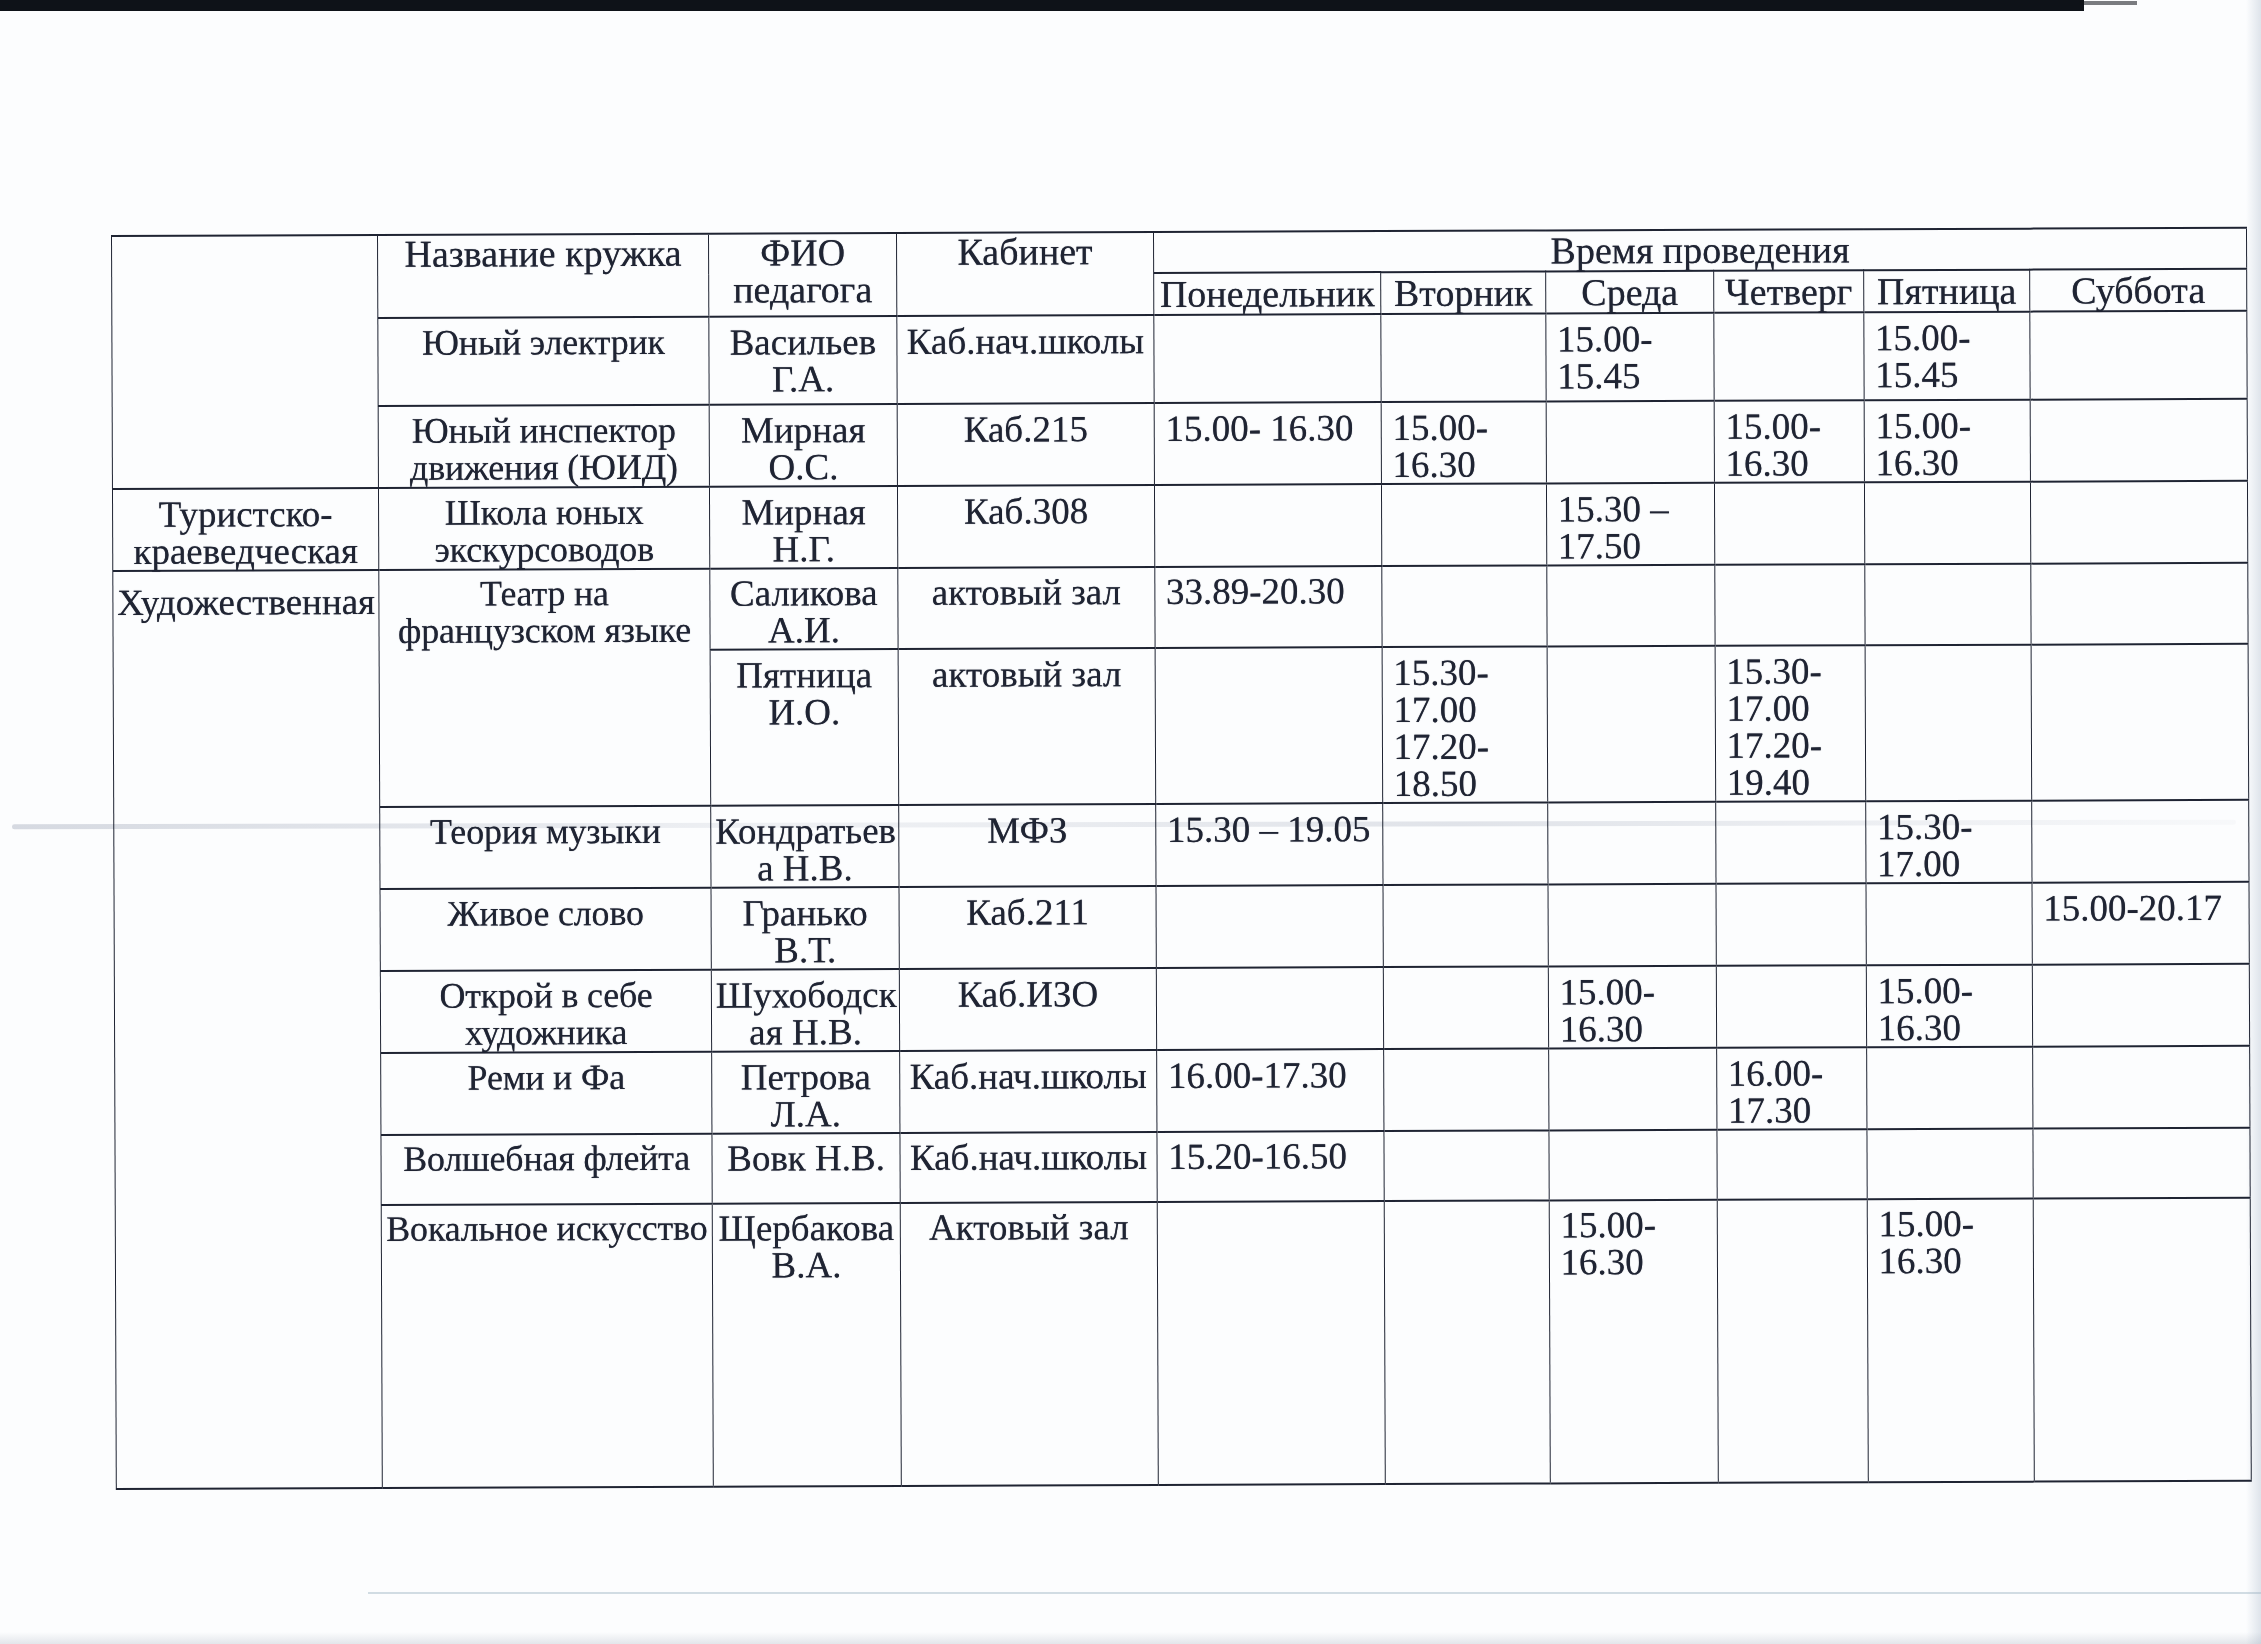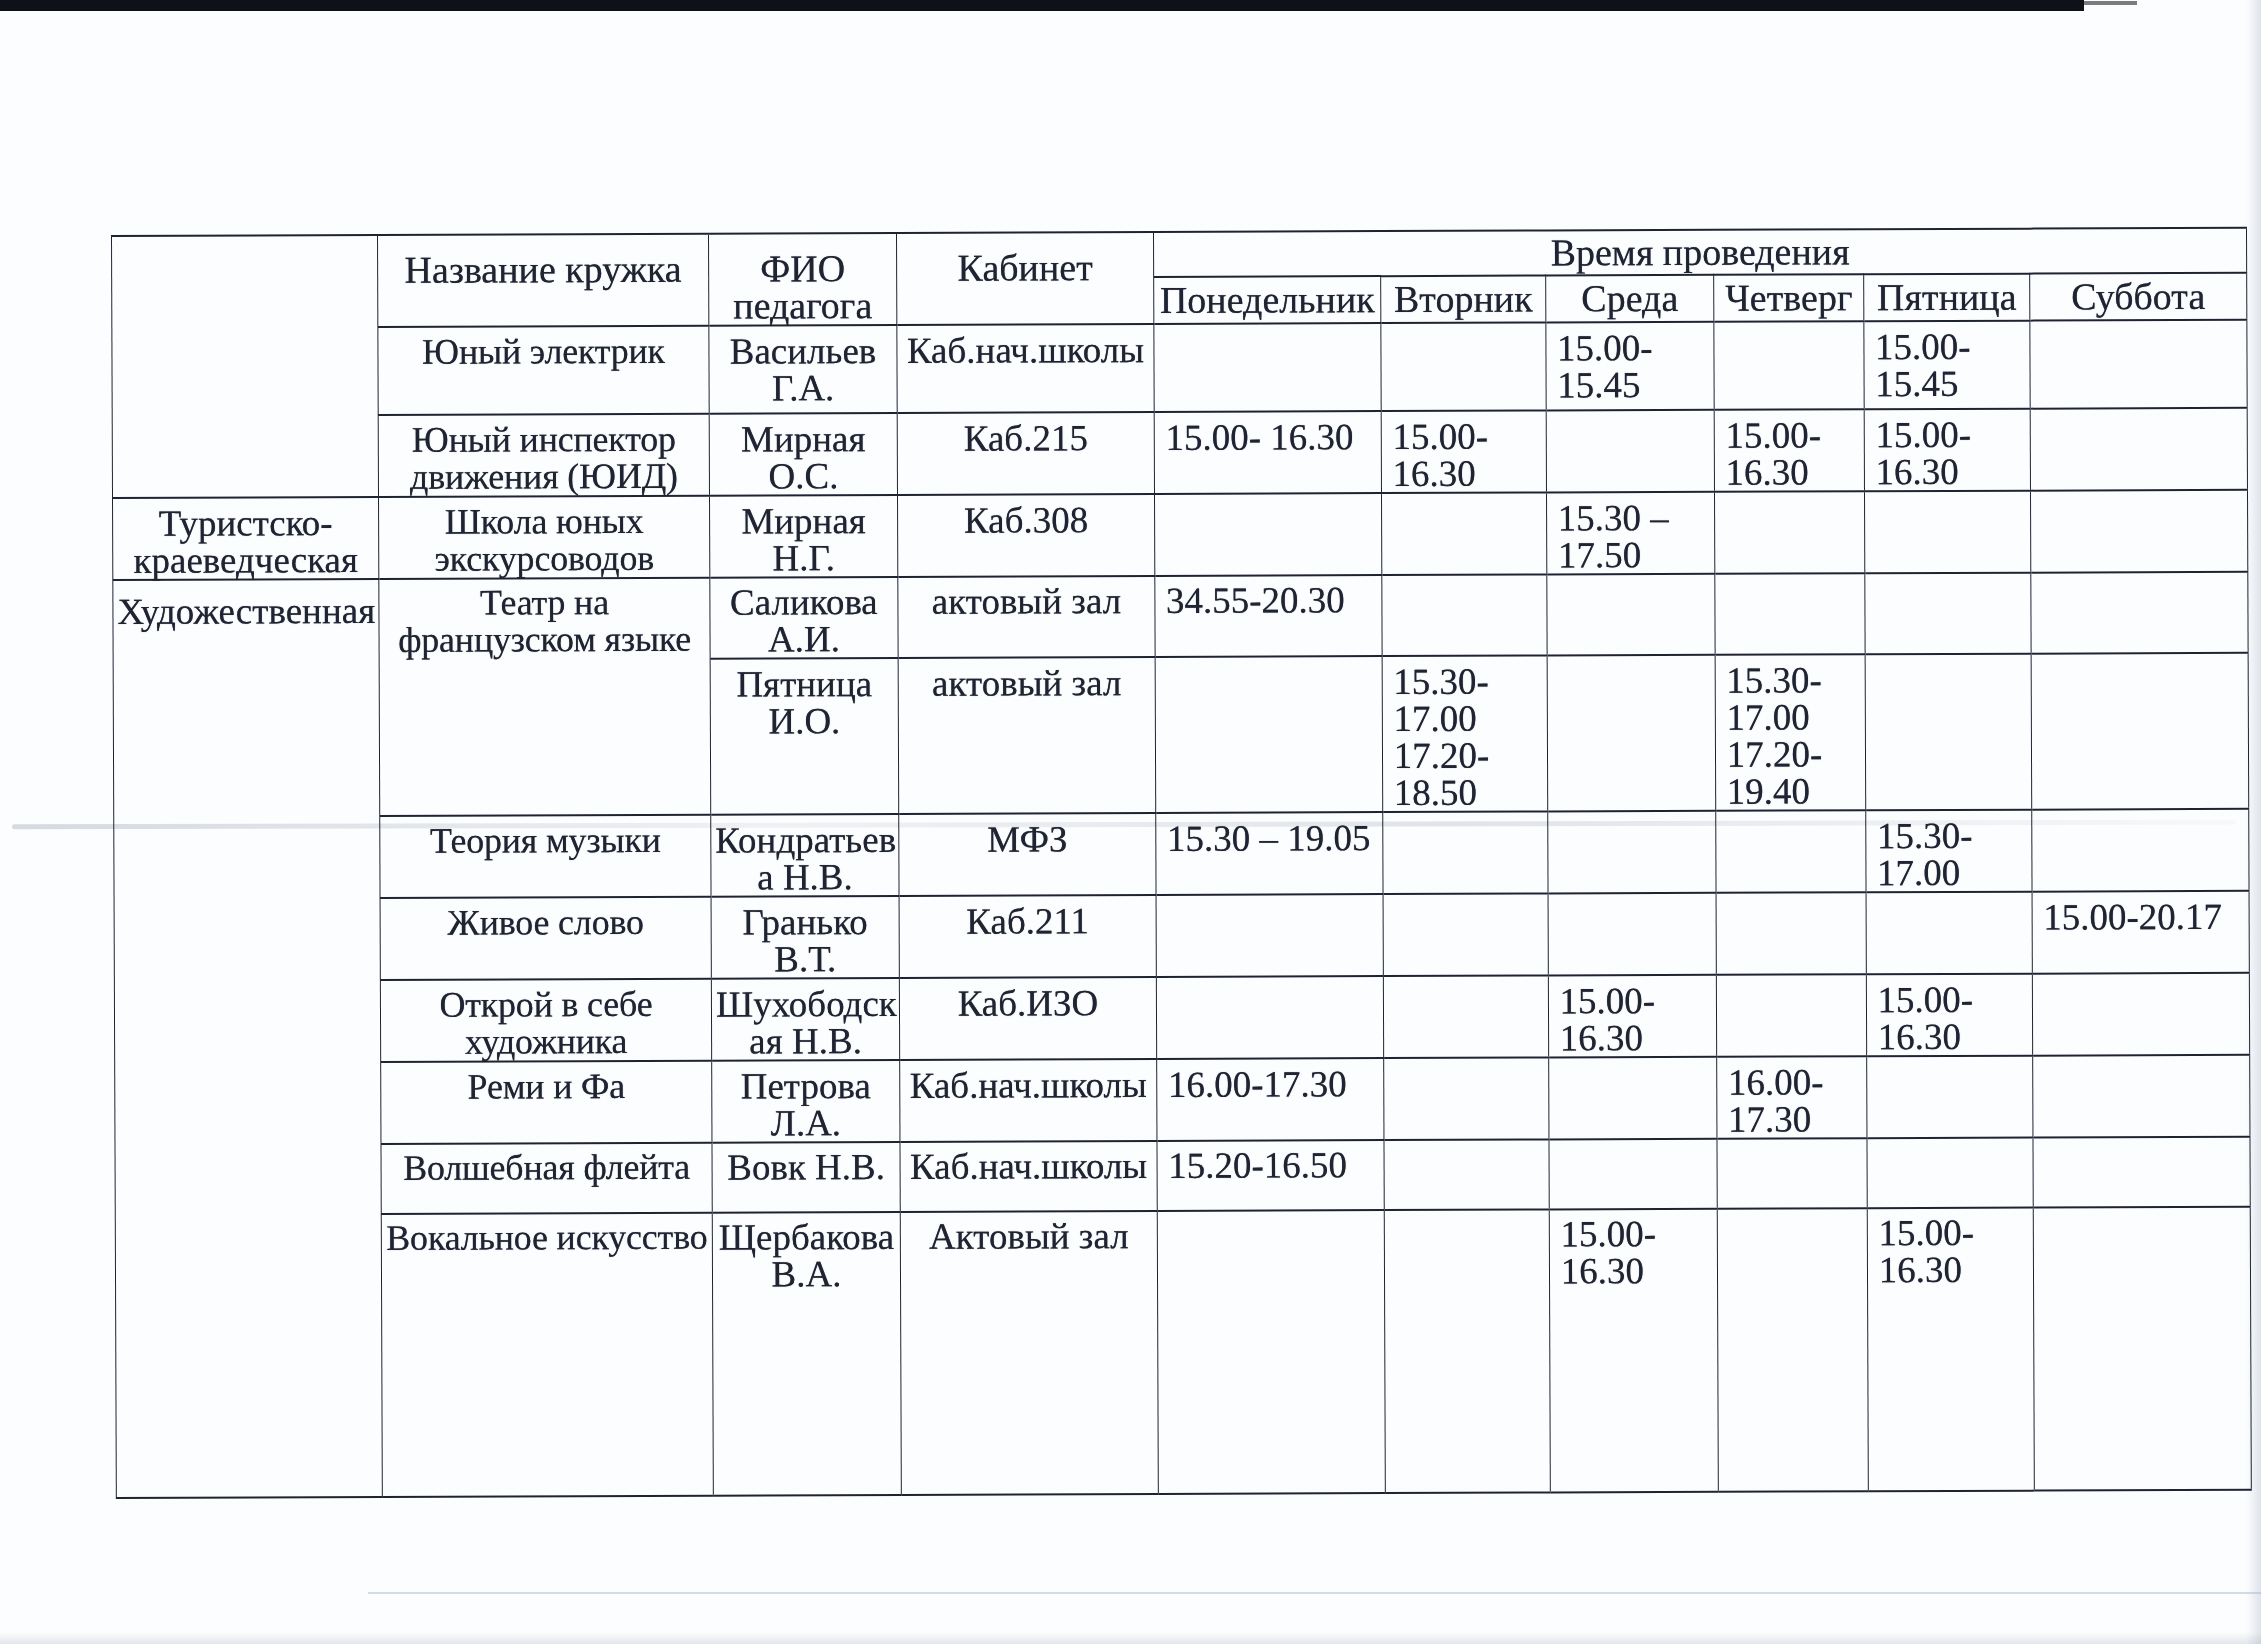--- a/index.html
+++ b/index.html
@@ -33,21 +33,21 @@
     border-right:1.5px solid var(--ink,#232735);
     border-top:2.9px solid var(--ink,#232735);
     border-bottom:2.9px solid var(--ink,#232735);
     vertical-align:top;
     padding:5.8px 3.9px 0 3.9px;
     font-size:38px;line-height:37px;
     white-space:pre;
     text-align:center;
     text-shadow:0 0 0.7px rgba(22,26,42,.8);
   }
-  td.hd{padding-top:16px;}
+  td.hd{padding-top:0;}
   td.time-hdr{vertical-align:middle;padding-top:0;}
   td.day-hdr{vertical-align:middle;padding-top:0;}
   td.cat{font-size:37px;}
   td.cat-art{padding-top:12.6px;}
   td.club{font-size:36px;letter-spacing:-0.2px;}
   td.fio{font-size:37px;}
   td.room{font-size:37px;}
   td.tm{text-align:left;padding-left:10.6px;font-size:37px;}
 </style>
 </head>
@@ -142,21 +142,21 @@
       <td class="tm"></td>
     </tr>
 
     <tr style="height:68px">
       <td class="cat cat-art" rowspan="8">Художественная</td>
       <td class="club" rowspan="2">Театр на
 французском языке</td>
       <td class="fio">Саликова
 А.И.</td>
       <td class="room">актовый зал</td>
-      <td class="tm">34.55-20.30</td>
+      <td class="tm">33.89-20.30</td>
       <td class="tm"></td>
       <td class="tm"></td>
       <td class="tm"></td>
       <td class="tm"></td>
       <td class="tm"></td>
     </tr>
 
     <tr style="height:152px">
       <td class="fio">Пятница
 И.О.</td>

